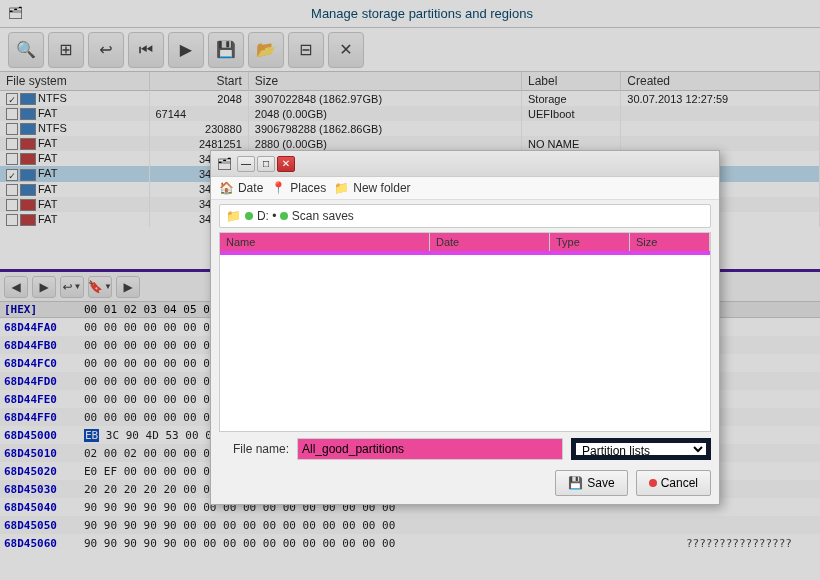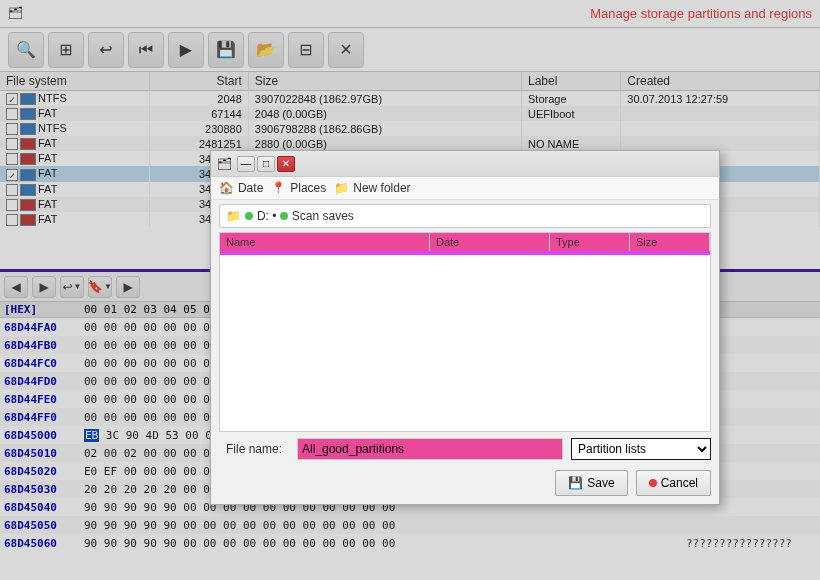--- a/index.html
+++ b/index.html
@@ -8,21 +8,21 @@
     
     .title-bar {
       background: #fff;
       border-bottom: 1px solid #ccc;
       display: flex;
       align-items: center;
       padding: 4px 8px;
       height: 28px;
     }
     .title-bar-icon { width: 16px; height: 16px; margin-right: 8px; }
-    .title-bar-text { flex: 1; text-align: right; color: #ef4444; font-size: 13px; }
+    .title-bar-text { flex: 1; text-align: center; color: #0c4a6e; font-size: 13px; }
 
     
     .toolbar {
       background: #fff;
       border-bottom: 1px solid #ccc;
       display: flex;
       align-items: center;
       padding: 4px 8px;
       gap: 4px;
       height: 44px;
@@ -228,33 +228,33 @@
     .file-col-date { width: 120px; }
     .file-col-type { width: 80px; }
     .file-col-size { width: 80px; }
 
     .dialog-filename-row {
       display: flex;
       align-items: center;
       padding: 6px 8px;
       gap: 8px;
     }
-    .filename-label { width: 70px; text-align: center; font-size: 12px; color: #333; }
+    .filename-label { width: 70px; text-align: right; font-size: 12px; color: #333; }
     .filename-input {
       flex: 1;
       height: 22px;
       border: 1px solid #ccc;
       background: #ec4899;
       padding: 0 4px;
       font-size: 12px;
     }
     .filetype-select {
       width: 140px;
       height: 22px;
-      border: 1px solid #0f172a;
+      border: 5px solid #0f172a;
       background: #fff;
       padding: 0 2px;
       font-size: 12px;
     }
 
     .dialog-buttons {
       display: flex;
       justify-content: flex-end;
       padding: 4px 8px 8px;
       gap: 8px;
@@ -309,21 +309,21 @@
       <tbody id="partition-tbody">
       <tr>
     <td><span class="row-check checked"></span><span class="fs-icon blue"></span><span>NTFS</span></td>
     <td style="text-align:right">2048</td>
     <td>3907022848 (1862.97GB)</td>
     <td>Storage</td>
     <td>30.07.2013 12:27:59</td>
   </tr>
           <tr>
     <td><span class="row-check "></span><span class="fs-icon blue"></span><span>FAT</span></td>
-    <td style="text-align:right">67144</td>
+    <td style="text-align:left">67144</td>
     <td>2048 (0.00GB)</td>
     <td>UEFIboot</td>
     <td></td>
   </tr>
           <tr>
     <td><span class="row-check "></span><span class="fs-icon blue"></span><span>NTFS</span></td>
     <td style="text-align:right">230880</td>
     <td>3906798288 (1862.86GB)</td>
     <td></td>
     <td></td>

